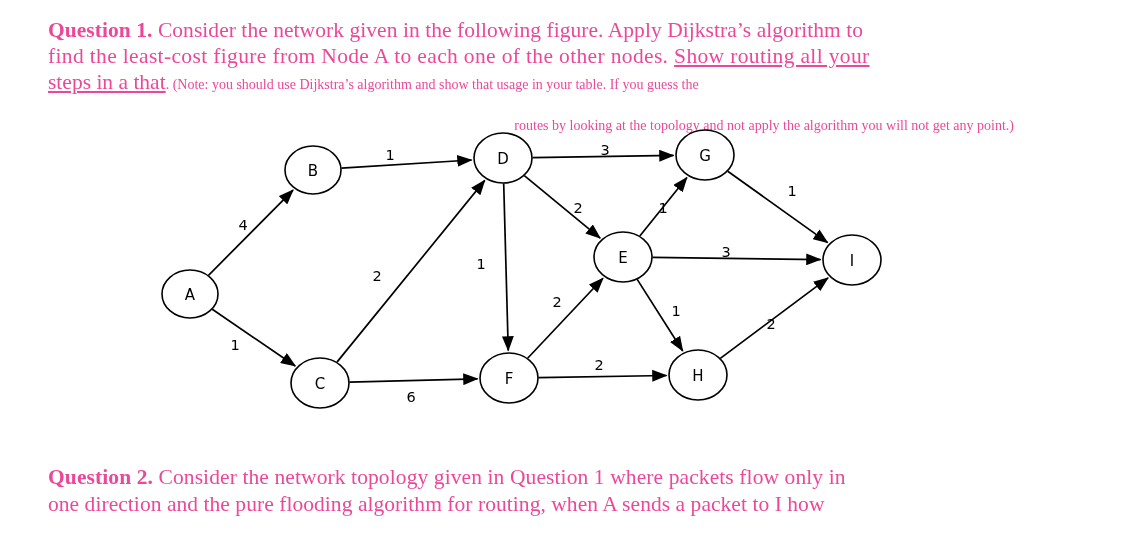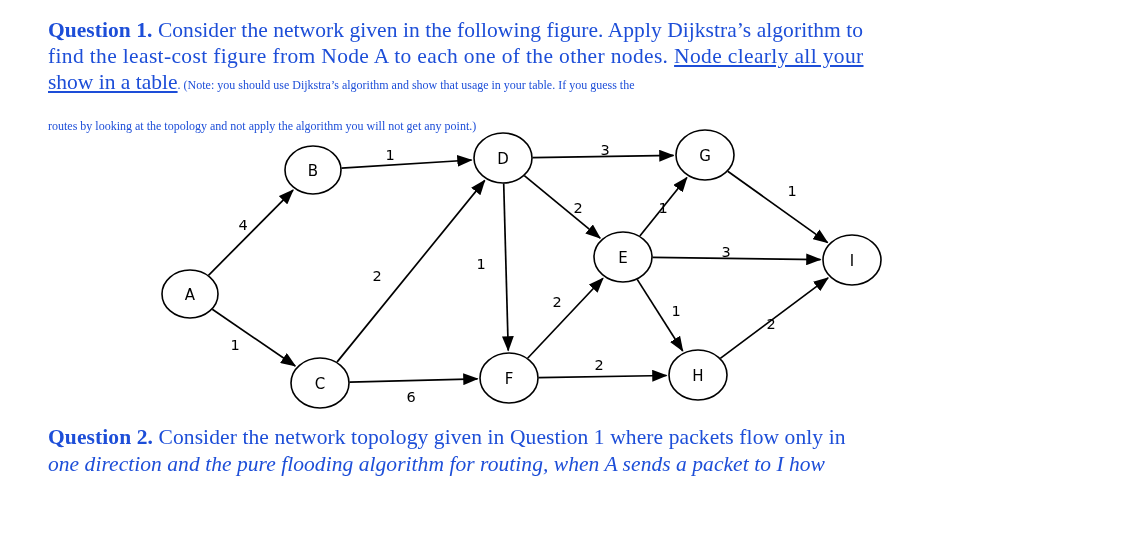--- a/index.html
+++ b/index.html
@@ -14,21 +14,21 @@
     height: 550px;
     background: #ffffff;
     overflow: hidden;
     font-family: "Liberation Serif", "DejaVu Serif", serif;
     color: #000000;
   }
 
   
   .qblock {
     position: absolute;
-    color: #1d4ed8;
+    color: #ec4899;
   }
   #q1-block {
     left: 48px;
     top: 18px;
     width: 966px;
   }
   .q-line {
     font-family: "Liberation Serif", "DejaVu Serif", serif;
     font-size: 21.5px;
     line-height: 25.5px;
@@ -36,40 +36,41 @@
     letter-spacing: 0px;
   }
   .q-label {
     font-weight: bold;
   }
   .underline-seg {
     text-decoration: underline;
     text-underline-offset: 2px;
   }
   .note-text {
-    font-size: 12px;
+    font-size: 14px;
     line-height: 22px;
+    text-align: right;
   }
   #q1-line1 { letter-spacing: 0.05px; }
   #q1-line2 { letter-spacing: 0.35px; }
   #q1-line3 { margin-top: 1px; }
   #q1-line4 { margin-top: 19px; }
 
   
   #q2-block {
     left: 48px;
-    top: 424px;
+    top: 464px;
     width: 960px;
   }
   #q2-line1, #q2-line2, #q2-line3 {
     font-size: 21.5px;
     line-height: 27px;
   }
   #q2-line1 { letter-spacing: 0.1px; }
-  #q2-line2 { letter-spacing: 0.05px; font-style: italic; }
+  #q2-line2 { letter-spacing: 0.05px; }
 
   
   #diagram-wrap {
     position: absolute;
     left: 0px;
     top: 128px;
     width: 1000px;
     height: 300px;
   }
   #graph-svg {
@@ -100,22 +101,22 @@
     dominant-baseline: central;
   }
 </style>
 </head>
 <body>
 
 <div id="page">
 
   <div class="qblock" id="q1-block">
     <div class="q-line" id="q1-line1"><span class="q-label">Question 1.</span><span> Consider the network given in the following figure. Apply Dijkstra’s algorithm to</span></div>
-    <div class="q-line" id="q1-line2"><span>find the least-cost figure from Node A to each one of the other nodes. </span><span class="underline-seg">Node clearly all your</span></div>
-    <div class="q-line" id="q1-line3"><span class="underline-seg">show in a table</span><span class="note-text">. (Note: you should use Dijkstra’s algorithm and show that usage in your table. If you guess the</span></div>
+    <div class="q-line" id="q1-line2"><span>find the least-cost figure from Node A to each one of the other nodes. </span><span class="underline-seg">Show routing all your</span></div>
+    <div class="q-line" id="q1-line3"><span class="underline-seg">steps in a that</span><span class="note-text">. (Note: you should use Dijkstra’s algorithm and show that usage in your table. If you guess the</span></div>
     <div class="q-line note-text" id="q1-line4">routes by looking at the topology and not apply the algorithm you will not get any point.)</div>
   </div>
 
   <div id="diagram-wrap">
     <svg id="graph-svg" width="1000" height="300" viewBox="0 0 1000 300" xmlns="http://www.w3.org/2000/svg">
       <defs>
         <marker id="arrowhead" markerWidth="9" markerHeight="7" refX="8.4" refY="3.5" orient="auto" markerUnits="strokeWidth">
           <polygon points="0 0, 9 3.5, 0 7" fill="#000000"></polygon>
         </marker>
       </defs>

